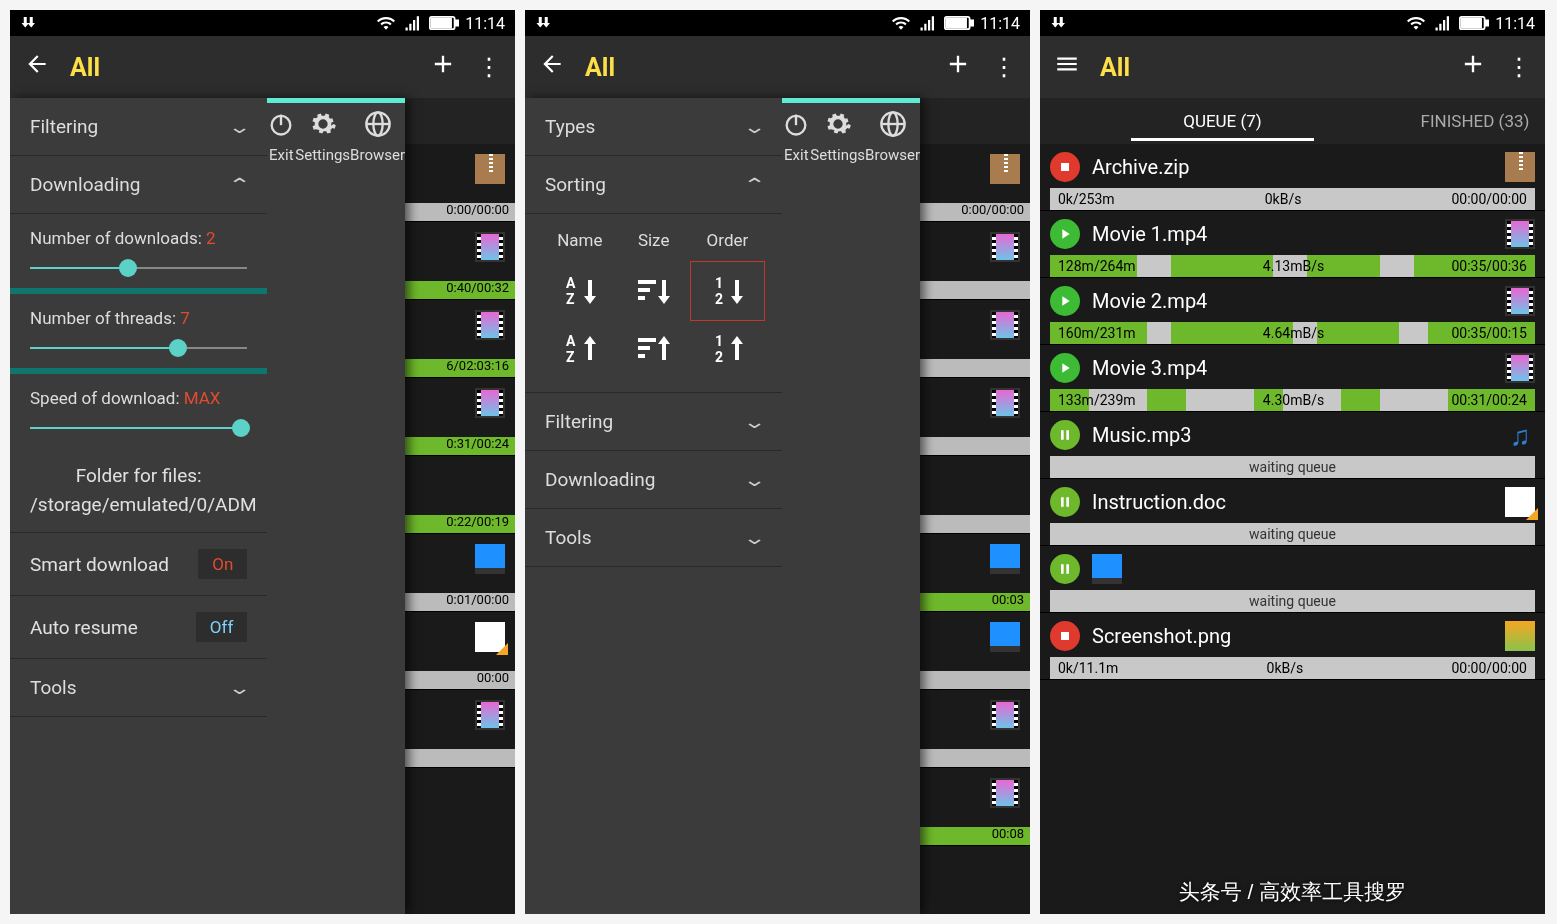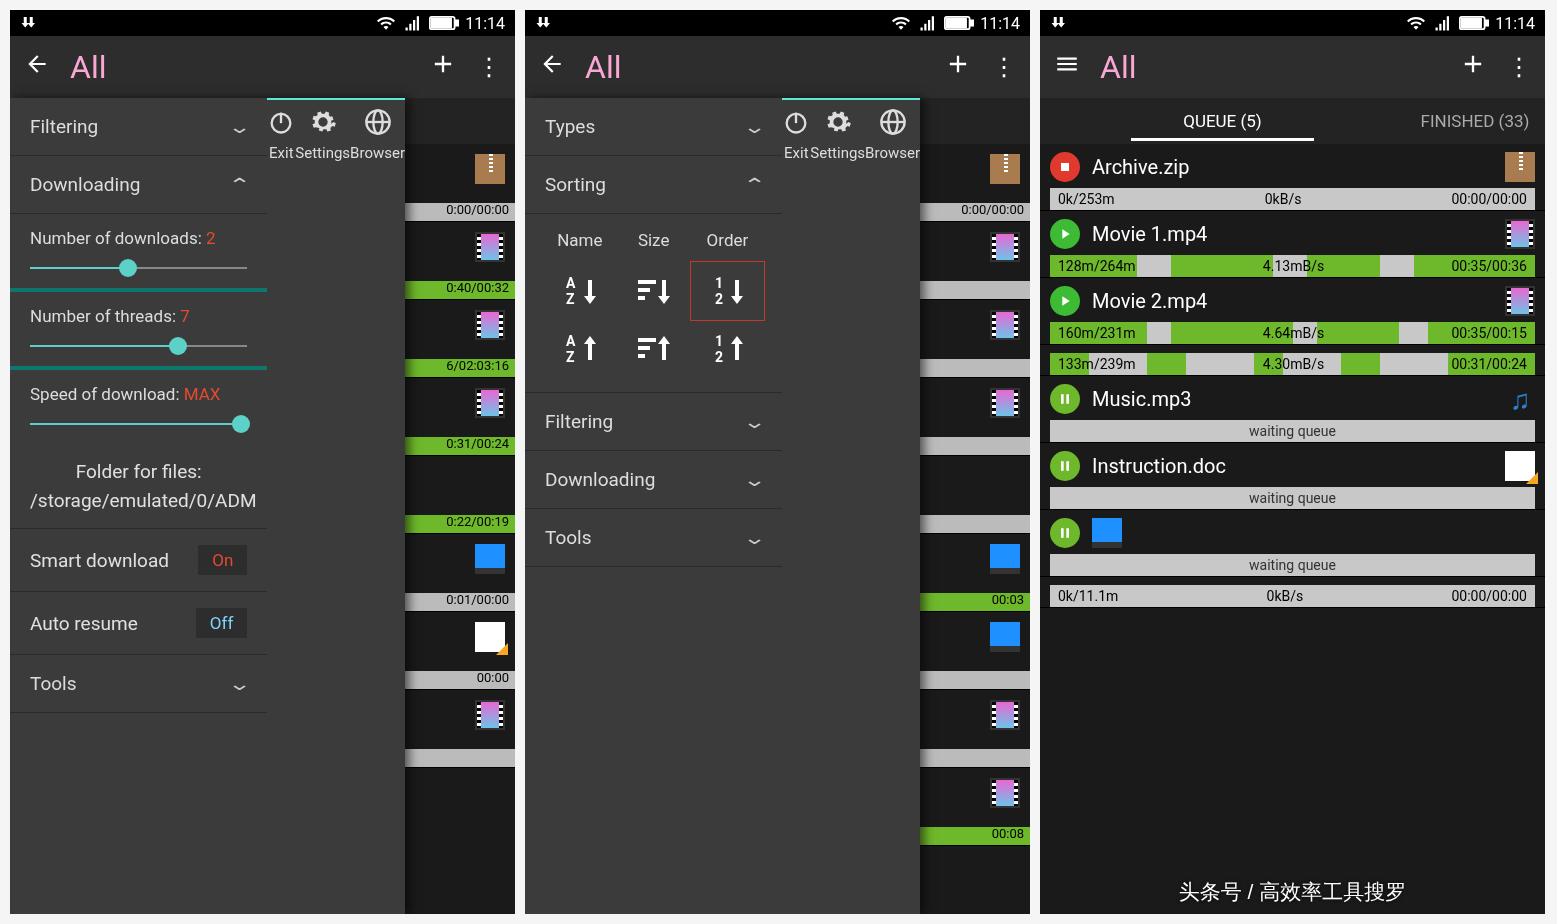--- a/index.html
+++ b/index.html
@@ -35,21 +35,21 @@
   .statusbar .right { display: flex; align-items: center; gap: 6px; }
   .sb-icon { display: inline-flex; }
   .appbar {
     height: 62px;
     background: #2d2d2d;
     display: flex;
     align-items: center;
     padding: 0 14px;
     gap: 20px;
   }
-  .appbar-title { font-size: 32px; color: #f9a8d4; flex: 1; }
+  .appbar-title { font-size: 25px; color: #fde047; flex: 1; font-weight: bold; }
   .appbar-icon { color: #fff; font-size: 28px; }
   .tabs {
     height: 46px;
     background: #232323;
     display: flex;
     align-items: center;
     font-size: 17px;
     color: #aaa;
   }
   .tab { flex: 1; text-align: center; padding: 10px 0; position: relative; }
@@ -70,21 +70,21 @@
     box-shadow: 4px 0 10px rgba(0,0,0,0.6);
   }
   .drawer-scroll { flex: 1; overflow: hidden; }
   .drawer-row {
     display: flex; align-items: center; justify-content: space-between;
     padding: 17px 20px;
     border-bottom: 1px solid #2a2a2a;
   }
   .drawer-row .lbl { color: #ddd; }
   .chev { font-size: 18px; transform: scaleX(1.6); color: #ccc; }
-  .slider-group { padding: 14px 20px 6px; border-bottom: 4px solid #0f766e; }
+  .slider-group { padding: 14px 20px 6px; border-bottom: 6px solid #0f766e; }
   .slider-group .sl-label { font-size: 17px; color: #ddd; margin-bottom: 10px; }
   .slider-group .sl-val { color: #e34b2f; }
   .slider {
     height: 20px; position: relative; margin-bottom: 4px;
   }
   .slider .track { height: 2px; background: #888; position: absolute; left: 0; right: 0; top: 9px; }
   .slider .fill { height: 2px; background: #5cd1c7; position: absolute; left: 0; top: 9px; }
   .slider .thumb {
     width: 18px; height: 18px; border-radius: 50%; background: #5cd1c7;
     position: absolute; top: 1px; transform: translateX(-50%);
@@ -94,21 +94,21 @@
     padding: 16px 20px; border-bottom: 1px solid #2a2a2a; text-align: center;
   }
   .toggle-btn {
     padding: 5px 14px; background: #2d2d2d; font-size: 17px;
   }
   .toggle-on { color: #e34b2f; }
   .toggle-off { color: #7dd3fc; }
   .footer {
     height: 72px; background: #3b3b3b;
     display: flex; align-items: center; justify-content: space-around;
-    border-top: 2px solid #5eead4;
+    border-top: 5px solid #5eead4;
   }
   .footer .btn { text-align: center; color: #ddd; font-size: 15px; }
   .footer .btn .fi { font-size: 26px; margin-bottom: 2px; display: block; }
   .bg-list {
     position: absolute; top: 88px; right: 0; bottom: 0; left: 0;
     background: #1a1a1a; z-index: 1;
   }
   .bg-item { height: 78px; border-bottom: 1px solid #000; display: flex; align-items: flex-end; justify-content: space-between; padding: 0 6px 4px 6px; font-size: 13px; color: #999; position: relative; }
   .bg-item .thumb-ic { position: absolute; top: 10px; right: 10px; width: 30px; height: 30px; }
   .bg-item .prog { position: absolute; bottom: 0; left: 0; right: 0; height: 18px; background: #bbb; }
@@ -534,21 +534,21 @@
     <span class="appbar-icon"><svg width="26" height="26" viewBox="0 0 24 24" fill="#fff">
           <path d="M3 6h18v2H3zm0 5h18v2H3zm0 5h18v2H3z"></path>
         </svg></span>
     <span class="appbar-title">All</span>
     <span class="appbar-icon"><svg width="28" height="28" viewBox="0 0 24 24" fill="#fff">
           <path d="M11 5h2v6h6v2h-6v6h-2v-6H5v-2h6z"></path>
         </svg></span>
     <span class="appbar-icon" style="font-size:24px;">⋮</span>
   </div>
   <div class="tabs">
-    <div class="tab active">QUEUE (5)</div>
+    <div class="tab active">QUEUE (7)</div>
     <div class="tab trunc">FINISHED (33)</div>
   </div>
   <div class="list" id="list3">
       <div class="dl-item">
         <div class="dl-head">
           <div class="dl-btn stop">
             <svg viewBox="0 0 24 24" fill="#fff">
               <rect x="6" y="6" width="12" height="12"></rect>
             </svg>
           </div>
@@ -595,20 +595,29 @@
           <div class="seg" style="left:0%;width:20%"></div>
           <div class="seg" style="left:25%;width:25%"></div>
           <div class="seg" style="left:55%;width:17%"></div>
           <div class="seg" style="left:78%;width:22%"></div>
           <span class="txt">160m/231m</span>
           <span class="txt c">4.64mB/s</span>
           <span class="txt">00:35/00:15</span>
         </div>
       </div>
       <div class="dl-item">
+        <div class="dl-head">
+          <div class="dl-btn play">
+            <svg viewBox="0 0 24 24" fill="#fff">
+              <path d="M8 5v14l11-7z"></path>
+            </svg>
+          </div>
+          <span class="dl-name">Movie 3.mp4</span>
+          <div class="dl-type ic-video"></div>
+        </div>
         <div class="dl-bar">
           <div class="seg" style="left:0%;width:8%"></div>
           <div class="seg" style="left:20%;width:8%"></div>
           <div class="seg" style="left:42%;width:6%"></div>
           <div class="seg" style="left:60%;width:8%"></div>
           <div class="seg" style="left:82%;width:18%"></div>
           <span class="txt">133m/239m</span>
           <span class="txt c">4.30mB/s</span>
           <span class="txt">00:31/00:24</span>
         </div>
@@ -648,20 +657,29 @@
               <path d="M6 5h4v14H6zm8 0h4v14h-4z"></path>
             </svg>
           </div>
           <div class="dl-type ic-mon"></div>
         </div>
         <div class="dl-bar">
           <span class="dl-wait">waiting queue</span>
         </div>
       </div>
       <div class="dl-item">
+        <div class="dl-head">
+          <div class="dl-btn stop">
+            <svg viewBox="0 0 24 24" fill="#fff">
+              <rect x="6" y="6" width="12" height="12"></rect>
+            </svg>
+          </div>
+          <span class="dl-name">Screenshot.png</span>
+          <div class="dl-type ic-img"></div>
+        </div>
         <div class="dl-bar">
           <span class="txt">0k/11.1m</span>
           <span class="txt c">0kB/s</span>
           <span class="txt">00:00/00:00</span>
         </div>
       </div>
     </div>
   <div class="watermark">头条号 / 高效率工具搜罗</div>
 </div>
 

